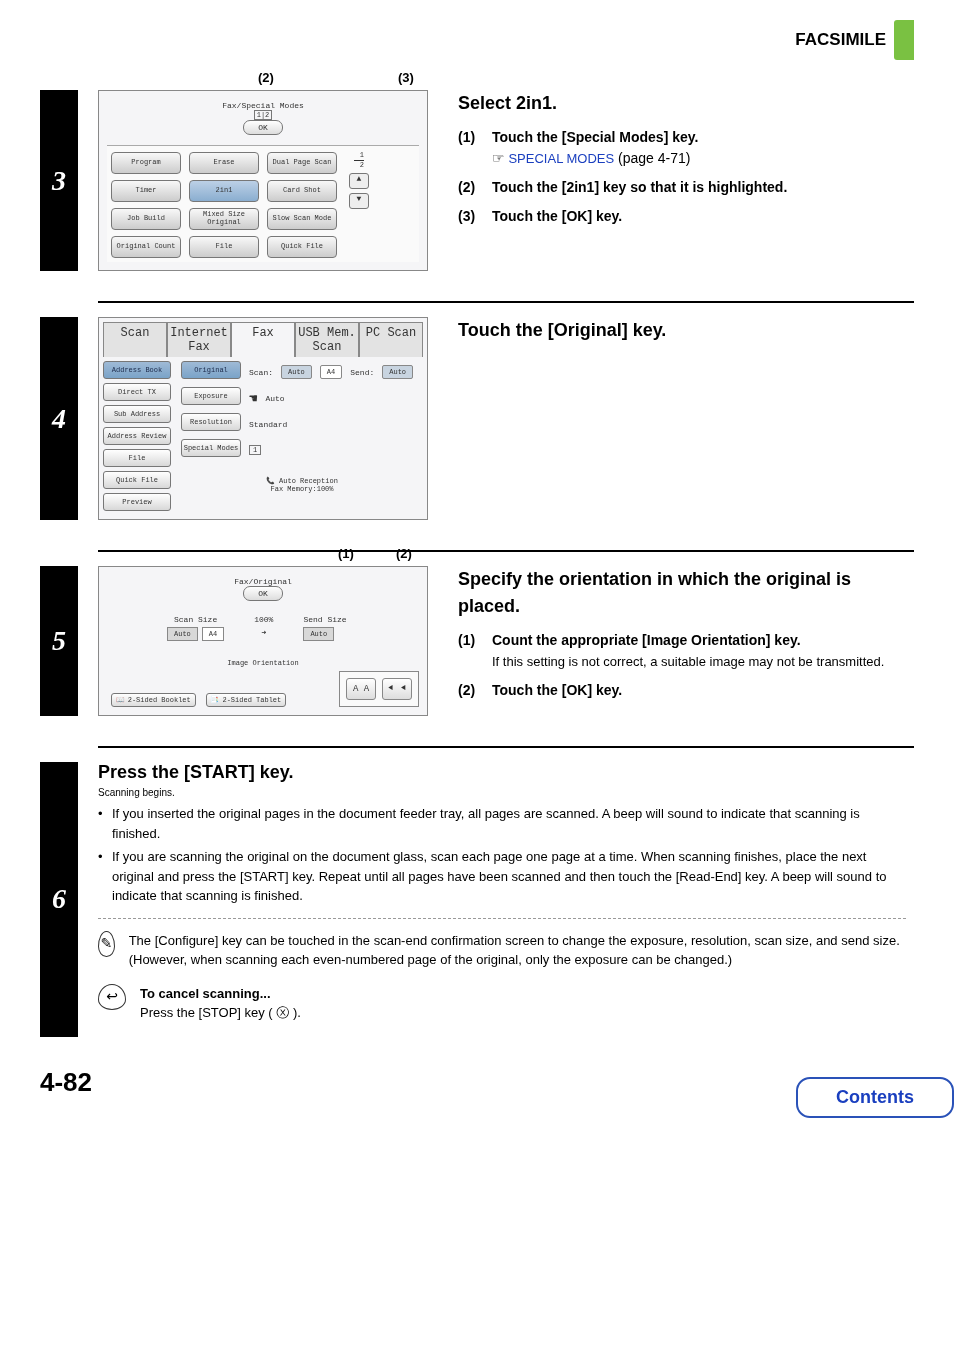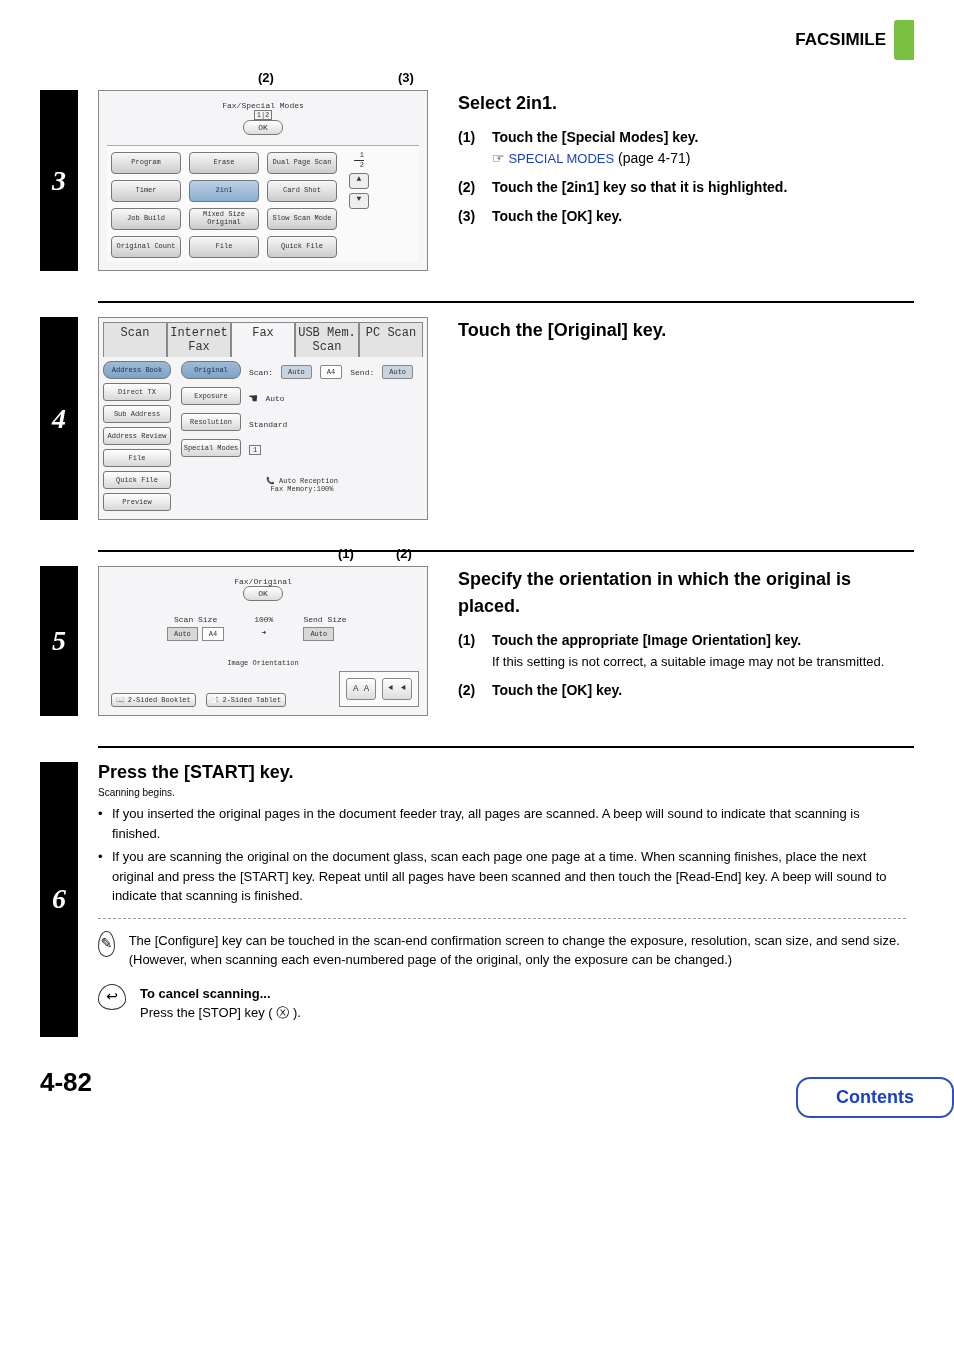--- a/index.html
+++ b/index.html
@@ -43,21 +43,21 @@
   .instructions .num-item { display:flex; gap:8px; margin-bottom:8px; }
   .instructions .num-item .n { font-weight:bold; min-width:26px;}
   .instructions .num-item .t b { font-weight:bold; }
   .link { color:#1a3fbf; font-size:13px; }
   .rule { border-top:2px solid #000; margin:0 0 14px 58px; }
   
   .tab-row { display:flex; gap:0; margin-bottom:4px; }
   .tab { flex:1; border:1px solid #888; border-bottom:none; background:#e3e3e3; padding:3px 0; text-align:center; font-size:12px;}
   .tab.active { background:#f5f5f7; }
   .side-btn { border:1px solid #777; background:linear-gradient(#fff,#d8d8d8); border-radius:3px; height:18px; font-size:7px; display:flex;align-items:center;justify-content:center; margin-bottom:4px; width:68px;}
-  .side-btn.selected { background:linear-gradient(#9fbad6,#7aa3c8); color:#1b2a4a;border-radius:8px;}
+  .side-btn.selected { background:linear-gradient(#9fbad6,#7aa3c8); color:#1b2a4a;}
   .row-flex { display:flex; gap:8px; align-items:center; margin-bottom:4px;}
   .tiny-box { border:1px solid #888; background:#c8d4e0; padding:2px 6px; font-size:7px; border-radius:2px;}
   .cursor-hand { font-size:14px; position:relative; }
   
   .orient-row { display:flex; gap:30px; margin:12px 0 18px 60px; font-size:8px;}
   .orient-cell { text-align:center; }
   .orient-cell .vals { display:flex; gap:4px; margin-top:3px;}
   .orient-cell .v { border:1px solid #888; background:#d8d8d8; padding:2px 6px; font-size:7px;}
   .img-orient { margin-top:12px; }
   .img-orient-label { font-size:7px; text-align:center; margin-bottom:4px;}
@@ -243,21 +243,21 @@
               <span class="iob">⯇ ⯇</span>
             </div>
           </div>
         </div>
       </div>
     </div>
     <div class="instructions">
       <h3>Specify the orientation in which the original is placed.</h3>
       <div class="num-item">
           <span class="n">(1)</span>
-          <span class="t"><b>Touch the appropriate [Image Orientation] key.</b><br><span style="font-size:13px;">If this setting is not correct, a suitable image may not be transmitted.</span></span>
+          <span class="t"><b>Count the appropriate [Image Orientation] key.</b><br><span style="font-size:13px;">If this setting is not correct, a suitable image may not be transmitted.</span></span>
         </div>
       <div class="num-item">
           <span class="n">(2)</span>
           <span class="t"><b>Touch the [OK] key.</b></span>
         </div>
     </div>
   </div>
 </div>
 
 <div class="rule"></div>

